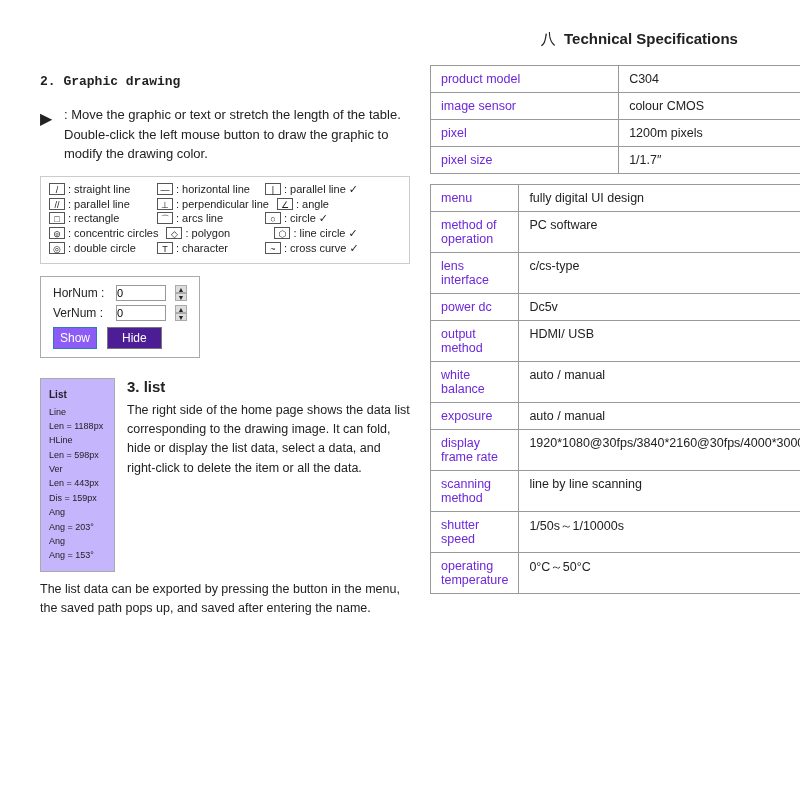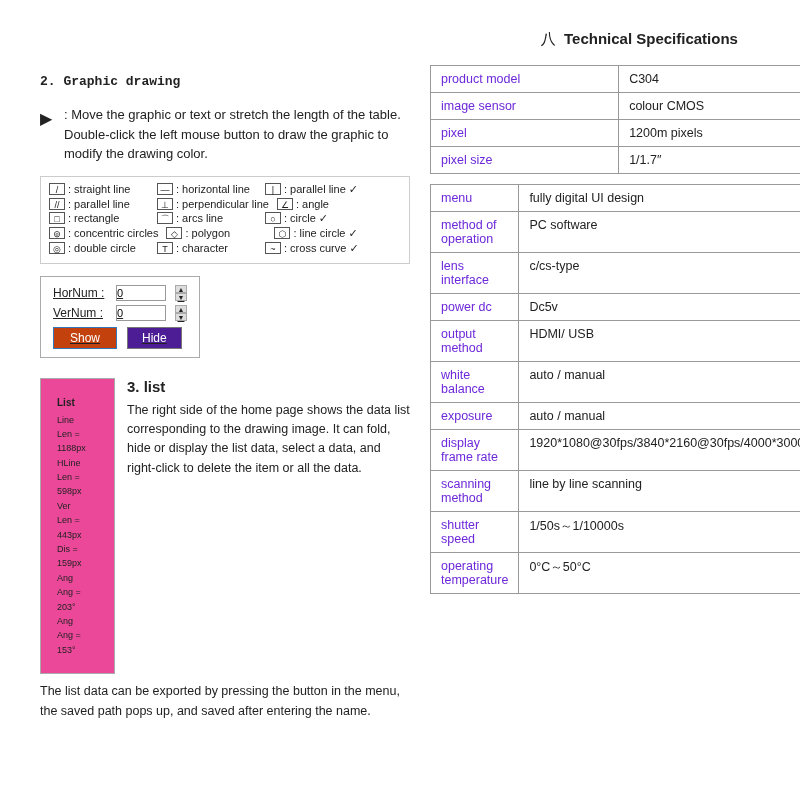--- a/index.html
+++ b/index.html
@@ -134,24 +134,24 @@
       line-height: 8px;
       cursor: pointer;
     }
 
     .btn-row {
       display: flex;
       gap: 10px;
       margin-top: 6px;
     }
     .show-btn {
-      background: #c2410c;
+      background: #8b5cf6;
       color: #fff;
       border: 1px solid #3377bb;
-      padding: 3px 16px;
+      padding: 3px 6px;
       font-size: 12px;
       cursor: pointer;
     }
     .hide-btn {
       background: #4c1d95;
       color: #fff;
       border: 1px solid #777;
       padding: 3px 14px;
       font-size: 12px;
       cursor: pointer;
@@ -159,24 +159,24 @@
 
     
     .list-section {
       display: flex;
       gap: 12px;
       margin-top: 10px;
     }
     .list-preview {
       flex: 0 0 75px;
       border: 1px solid #aaa;
-      padding: 16px;
+      padding: 8px;
       font-size: 9px;
       line-height: 1.6;
-      background: #ec4899;
+      background: #c4b5fd;
     }
     .list-preview-title {
       font-weight: bold;
       font-size: 10px;
       margin-bottom: 2px;
     }
     .list-content {
       flex: 1;
     }
     .list-heading {
@@ -300,21 +300,21 @@
           <span class="symbol-icon">T</span>
           <span>: character</span>
         </span>
         <span class="symbol-item">
           <span class="symbol-icon">~</span>
           <span>: cross curve ✓</span>
         </span>
       </div>
     </div>
 
-    <div style="display:flex; gap:12px; align-items:flex-start; margin-bottom:10px;text-decoration:underline;">
+    <div style="display:flex; gap:12px; align-items:flex-start; margin-bottom:10px;">
       <div class="settings-panel">
         <div class="settings-row">
           <span class="settings-label">HorNum :</span>
           <input type="text" class="settings-input-box" value="0" style="width: 50px; height: 16px; font-size: 11px; border: 1px solid rgb(153, 153, 153);">
           <div class="spin-btn">
             <div class="spin-up">▲</div>
             <div class="spin-down">▼</div>
           </div>
         </div>
         <div class="settings-row">

